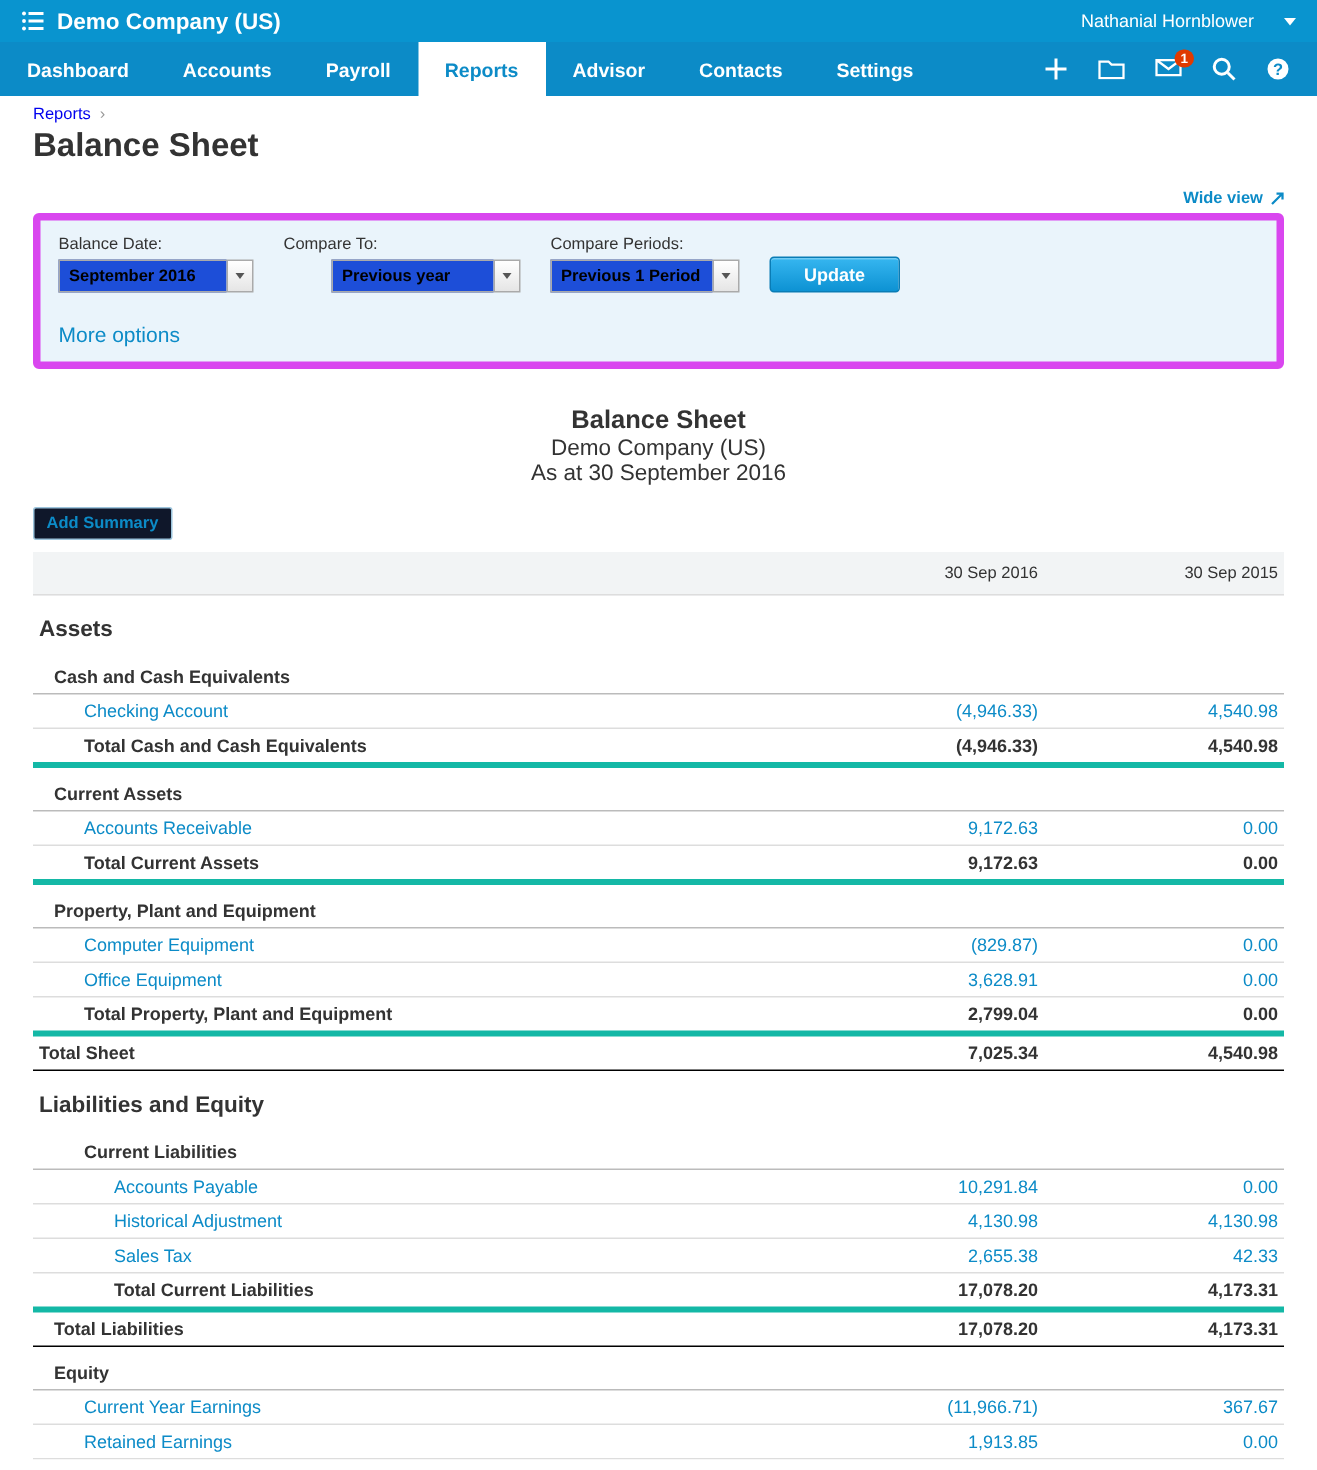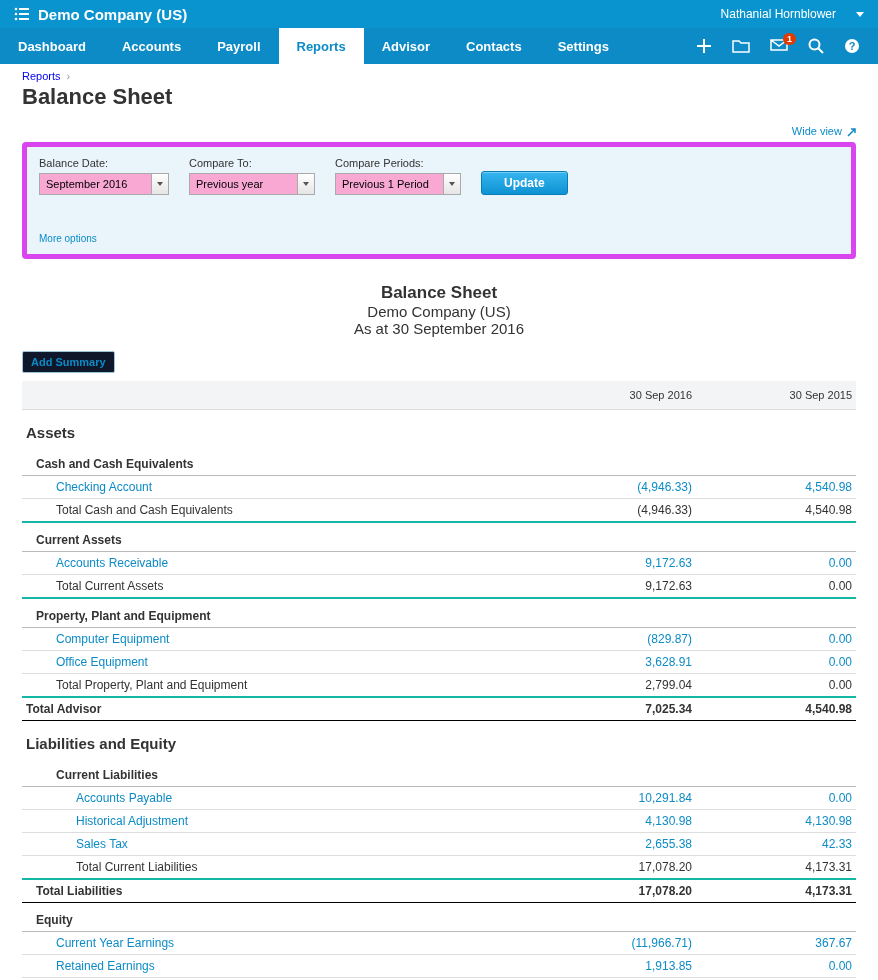--- a/index.html
+++ b/index.html
@@ -23,32 +23,32 @@
 .badge { position: absolute; top: -6px; right: -8px; background: #e03a00; color: #fff; font-size: 9px; font-weight: bold; border-radius: 8px; padding: 1px 4px; }
 
 
 .page-header { padding: 6px 22px 10px 22px; background: #fff; }
 .breadcrumb { font-size: 11px; color: #0c8bc7; display: flex; align-items: center; gap: 6px; margin-bottom: 2px; }
 .breadcrumb .sep { color: #999; }
 .page-title { font-size: 22px; font-weight: bold; color: #333; }
 
 
 .wide-view-row { text-align: right; padding: 4px 22px 4px 22px; }
-.wide-view { color: #0c8bc7; font-size: 11px; font-weight: normal; cursor: pointer; }
+.wide-view { color: #0c8bc7; font-size: 11px; font-weight: bold; cursor: pointer; }
 
 
 .filter-panel { margin: 0 22px; background: #eaf4fb; border: 5px solid #d946ef; border-radius: 4px; padding: 10px 12px 10px 12px; }
 .filter-row { display: flex; gap: 20px; align-items: flex-end; }
 .filter-group { display: flex; flex-direction: column; gap: 4px; }
 .filter-group label { font-size: 11px; color: #333; }
 .filter-select { display: flex; }
-.filter-select input { height: 22px; border: 1px solid #aaa; border-right: none; padding: 4px 6px; font-size: 11px; background: #f9a8d4; }
+.filter-select input { height: 22px; border: 1px solid #aaa; border-right: none; padding: 4px 6px; font-size: 11px; background: #1d4ed8; font-weight: bold; }
 .filter-select .dd-btn { width: 18px; height: 22px; border: 1px solid #aaa; background: linear-gradient(#fff,#e5e5e5); display: flex; align-items: center; justify-content: center; cursor: pointer; }
 .update-btn { background: linear-gradient(#36b6f0,#0d92d3); color: #fff; font-weight: bold; font-size: 12px; border: 1px solid #0a7cb5; border-radius: 3px; padding: 4px 22px; cursor: pointer; box-shadow: inset 0 1px 0 rgba(255,255,255,0.3); }
-.more-options { margin-top: 38px; font-size: 10px; color: #0c8bc7; cursor: pointer; }
+.more-options { margin-top: 20px; font-size: 14px; color: #0c8bc7; cursor: pointer; }
 
 
 .report-head { text-align: center; margin: 24px 0 14px 0; }
 .report-title { font-size: 17px; font-weight: bold; }
 .report-sub { font-size: 15px; }
 
 
 .add-summary-row { padding: 0 22px; }
 .add-summary { display: inline-block; background: #0f172a; border: 1px solid #9cc4dc; color: #0c8bc7; font-size: 11px; font-weight: bold; padding: 4px 8px; border-radius: 2px; cursor: pointer; }
 
@@ -59,21 +59,21 @@
 th.num, td.num { text-align: right; width: 160px; }
 thead.col-head th { background: #f2f4f5; font-weight: normal; font-size: 11px; border-bottom: 1px solid #ddd; padding: 8px 4px;}
 tr.section-title td { font-size: 15px; font-weight: bold; padding-top: 14px; padding-bottom: 6px; }
 tr.group-title td { font-weight: bold; padding-left: 14px; padding-top: 10px; border-bottom: 1px solid #bbb;}
 tr.subgroup-title td { font-weight: bold; padding-left: 34px; padding-top: 10px; border-bottom: 1px solid #bbb;}
 tr.line td:first-child { padding-left: 34px; }
 tr.line.deep td:first-child { padding-left: 54px; }
 tr.line td { border-bottom: 1px solid #ddd; }
 tr.line a { color: #0c8bc7; }
 tr.line .num a { color: #0c8bc7; }
-tr.subtotal td { font-weight: normal; border-top: 1px solid #000; border-bottom: 2px solid #14b8a6;}
+tr.subtotal td { font-weight: bold; border-top: 1px solid #000; border-bottom: 4px solid #14b8a6;}
 tr.subtotal td:first-child { padding-left: 34px; }
 tr.subtotal.deep td:first-child { padding-left: 54px; }
 tr.grandtotal td { font-weight: bold; border-top: 1px solid #000; border-bottom: 1px solid #000; }
 tr.midtotal td { font-weight: bold; border-top: 1px solid #000; border-bottom: 1px solid #000; }
 tr.midtotal td:first-child { padding-left: 14px; }
 .blue-btn .caret, .nav-caret { border-left: 4px solid transparent; border-right: 4px solid transparent; border-top: 5px solid #fff; display: inline-block; }
 .dd-caret { border-left: 3px solid transparent; border-right: 3px solid transparent; border-top: 4px solid #555; display: inline-block;}
 
 svg { display: block; }
 </style>
@@ -168,21 +168,21 @@
       <div class="filter-select">
         <input type="text" style="width: 112px;" value="September 2016">
         <span class="dd-btn">
             <span class="dd-caret"></span>
           </span>
       </div>
     </div>
     <div class="filter-group">
       <label>Compare To:</label>
       <div class="filter-select">
-        <input type="text" style="width: 108px;" value="Previous year">
+        <input type="text" style="width: 108px; margin-left: 32px;" value="Previous year">
         <span class="dd-btn">
             <span class="dd-caret"></span>
           </span>
       </div>
     </div>
     <div class="filter-group">
       <label>Compare Periods:</label>
       <div class="filter-select">
         <input type="text" style="width: 108px;" value="Previous 1 Period">
         <span class="dd-btn">
@@ -262,21 +262,21 @@
       <td><a href="#">Office Equipment</a></td>
       <td class="num"><a href="#">3,628.91</a></td>
       <td class="num"><a href="#">0.00</a></td>
     </tr>
     <tr class="subtotal">
       <td>Total Property, Plant and Equipment</td>
       <td class="num">2,799.04</td>
       <td class="num">0.00</td>
     </tr>
     <tr class="grandtotal">
-      <td>Total Advisor</td>
+      <td>Total Sheet</td>
       <td class="num">7,025.34</td>
       <td class="num">4,540.98</td>
     </tr>
 
     <tr class="section-title">
           <td colspan="3">Liabilities and Equity</td>
         </tr>
 
     <tr class="subgroup-title">
           <td colspan="3">Current Liabilities</td>

